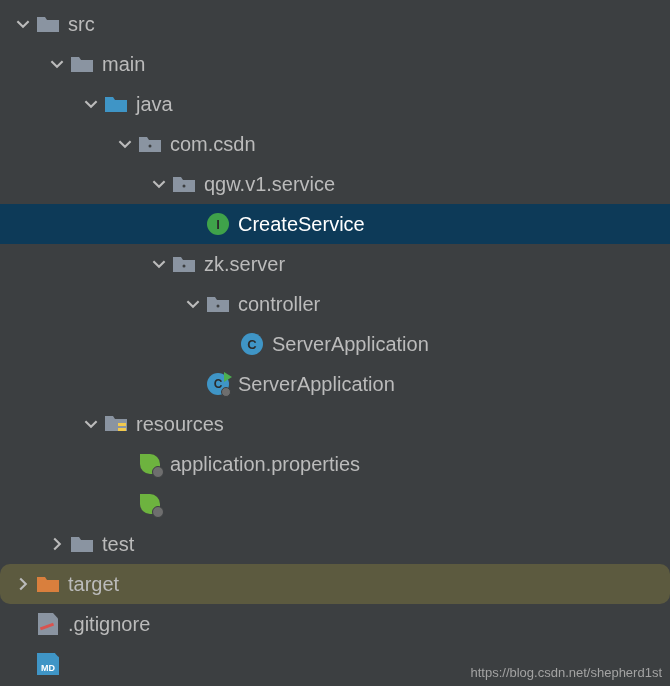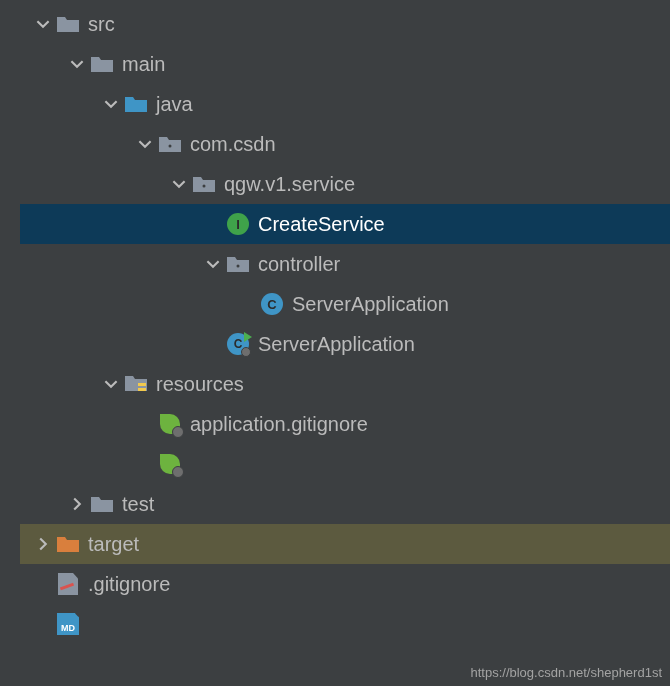--- a/index.html
+++ b/index.html
@@ -6,30 +6,30 @@
   body {
     width: 670px;
     height: 686px;
     background: #3c3f41;
     font-family: -apple-system, "Segoe UI", sans-serif;
     font-size: 20px;
     color: #bbbbbb;
     overflow: hidden;
     position: relative;
   }
-  .tree { padding-top: 4px; margin-left: 20px; }
+  .tree { padding-top: 4px; }
   .row {
     display: flex;
     align-items: center;
     height: 40px;
     white-space: nowrap;
     cursor: pointer;
   }
   .row.selected { background: #0d3a58; color: #ffffff; }
-  .row.highlighted { background: #5c5a3f; }
+  .row.highlighted { background: #5c5a3f; border-radius: 10px; }
   .indent { display: inline-block; }
   .arrow {
     width: 18px;
     height: 18px;
     margin-right: 4px;
     display: inline-flex;
     align-items: center;
     justify-content: center;
     flex-shrink: 0;
   }
@@ -216,20 +216,35 @@
 
   <div class="row selected">
     <span class="indent" style="width:184px"></span>
     <span class="arrow none"></span>
     <span class="icon">
       <span class="circle-icon circle-green">I</span>
     </span>
     <span class="label">CreateService</span>
   </div>
 
+  <div class="row">
+    <span class="indent" style="width:150px"></span>
+    <span class="arrow">
+      <svg viewBox="0 0 10 10">
+          <path d="M1 3 L5 7 L9 3" stroke="#bbbbbb" stroke-width="1.5" fill="none"></path>
+        </svg>
+    </span>
+    <span class="icon">
+      <svg viewBox="0 0 24 20" width="24" height="20">
+          <path class="folder-fill-default" d="M1 3 h8 l2 3 h12 v12 h-22 z"></path>
+          <circle cx="12" cy="12" r="1.5" fill="#3c3f41"></circle>
+        </svg>
+    </span>
+    <span class="label">zk.server</span>
+  </div>
 
   <div class="row">
     <span class="indent" style="width:184px"></span>
     <span class="arrow">
       <svg viewBox="0 0 10 10">
           <path d="M1 3 L5 7 L9 3" stroke="#bbbbbb" stroke-width="1.5" fill="none"></path>
         </svg>
     </span>
     <span class="icon">
       <svg viewBox="0 0 24 20" width="24" height="20">
@@ -276,21 +291,21 @@
   </div>
 
   <div class="row">
     <span class="indent" style="width:116px"></span>
     <span class="arrow none"></span>
     <span class="icon">
       <span class="leaf-icon">
           <span class="leaf-badge"></span>
         </span>
     </span>
-    <span class="label">application.gitignore</span>
+    <span class="label">application.properties</span>
   </div>
 
   <div class="row">
     <span class="indent" style="width:116px"></span>
     <span class="arrow none"></span>
     <span class="icon">
       <span class="leaf-icon">
           <span class="leaf-badge"></span>
         </span>
     </span>

